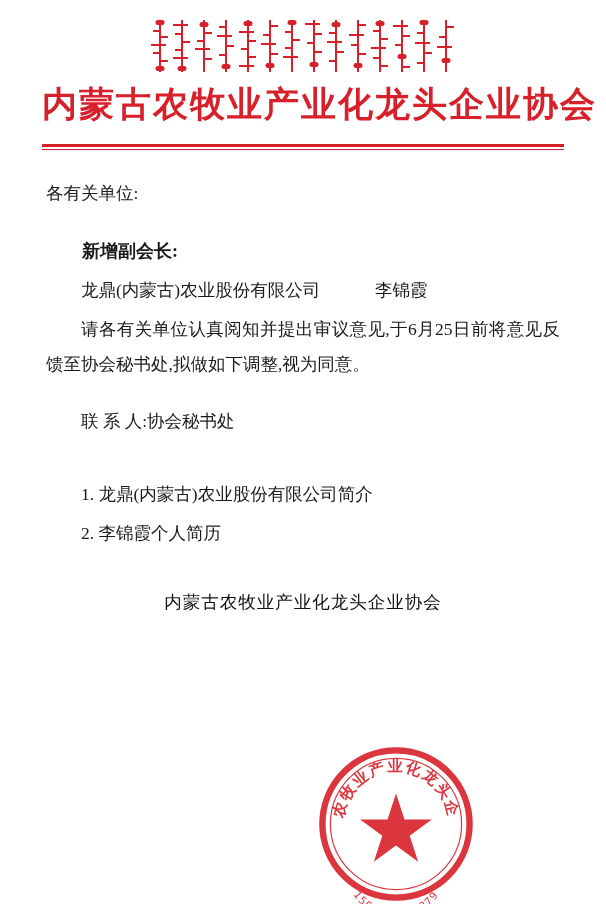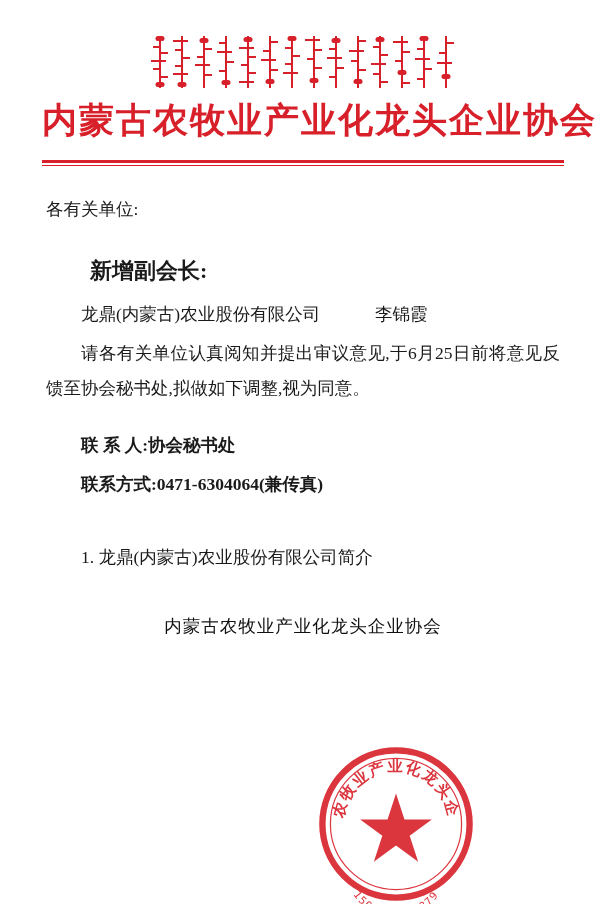--- a/index.html
+++ b/index.html
@@ -14,21 +14,21 @@
     color: #111;
     position: relative;
     overflow: hidden;
   }
 
   .page {
     position: relative;
     width: 606px;
     height: 921px;
     box-sizing: border-box;
-    padding: 16px 42px;
+    padding: 0 42px;
   }
 
   
   .letterhead {
     padding-top: 18px;
     text-align: center;
   }
 
   .mongolian-band {
     display: flex;
@@ -110,34 +110,34 @@
     text-align: justify;
   }
   .body-text p { margin: 4px; }
   .indent { text-indent: 2em; }
   .gap-top { margin-top: 12px; }
   .block-gap { height: 14px; }
   .big-gap { height: 30px; }
 
   .sub-head {
     font-weight: bold;
-    font-size: 22px;
+    font-size: 18px;
     text-indent: 2em;
     margin-top: 16px;
   }
 
   .name-line {
     text-indent: 2em;
     margin-top: 12px;
   }
   .name-spacer { display: inline-block; width: 46px; }
 
   .contact-line {
     text-indent: 2em;
-    font-weight: bold;
+    font-weight: normal;
   }
 
   .attach-head {
     text-indent: 2em;
     font-weight: bold;
     margin-top: 6px;
   }
   .attach-item {
     text-indent: 2em;
     margin-top: 4px;
@@ -309,24 +309,24 @@
     <p class="name-line">
       <span>龙鼎(内蒙古)农业股份有限公司</span>
       <span class="name-spacer"></span>
       <span>李锦霞</span>
     </p>
 
     <p class="indent gap-top">请各有关单位认真阅知并提出审议意见,于6月25日前将意见反馈至协会秘书处,拟做如下调整,视为同意。</p>
 
     <div class="block-gap"></div>
     <p class="contact-line">联 系 人:协会秘书处</p>
-    <p class="contact-line">联系方式:0471-6304064(兼传真)</p>
 
     <div class="big-gap"></div>
     <p class="attach-item">1. 龙鼎(内蒙古)农业股份有限公司简介</p>
+    <p class="attach-item">2. 李锦霞个人简历</p>
   </div>
 
   <div class="signature">
     <div class="sign-org">内蒙古农牧业产业化龙头企业协会</div>
   </div>
 
   <svg class="seal" viewBox="0 0 200 200">
     <circle cx="100" cy="100" r="92" fill="none" stroke="#d8202a" stroke-width="8"></circle>
     <circle cx="100" cy="100" r="82" fill="none" stroke="#d8202a" stroke-width="1.5"></circle>
     <path id="sealArcTop" d="M 100,100 m -66,0 a 66,66 0 1,1 132,0" fill="none"></path>

